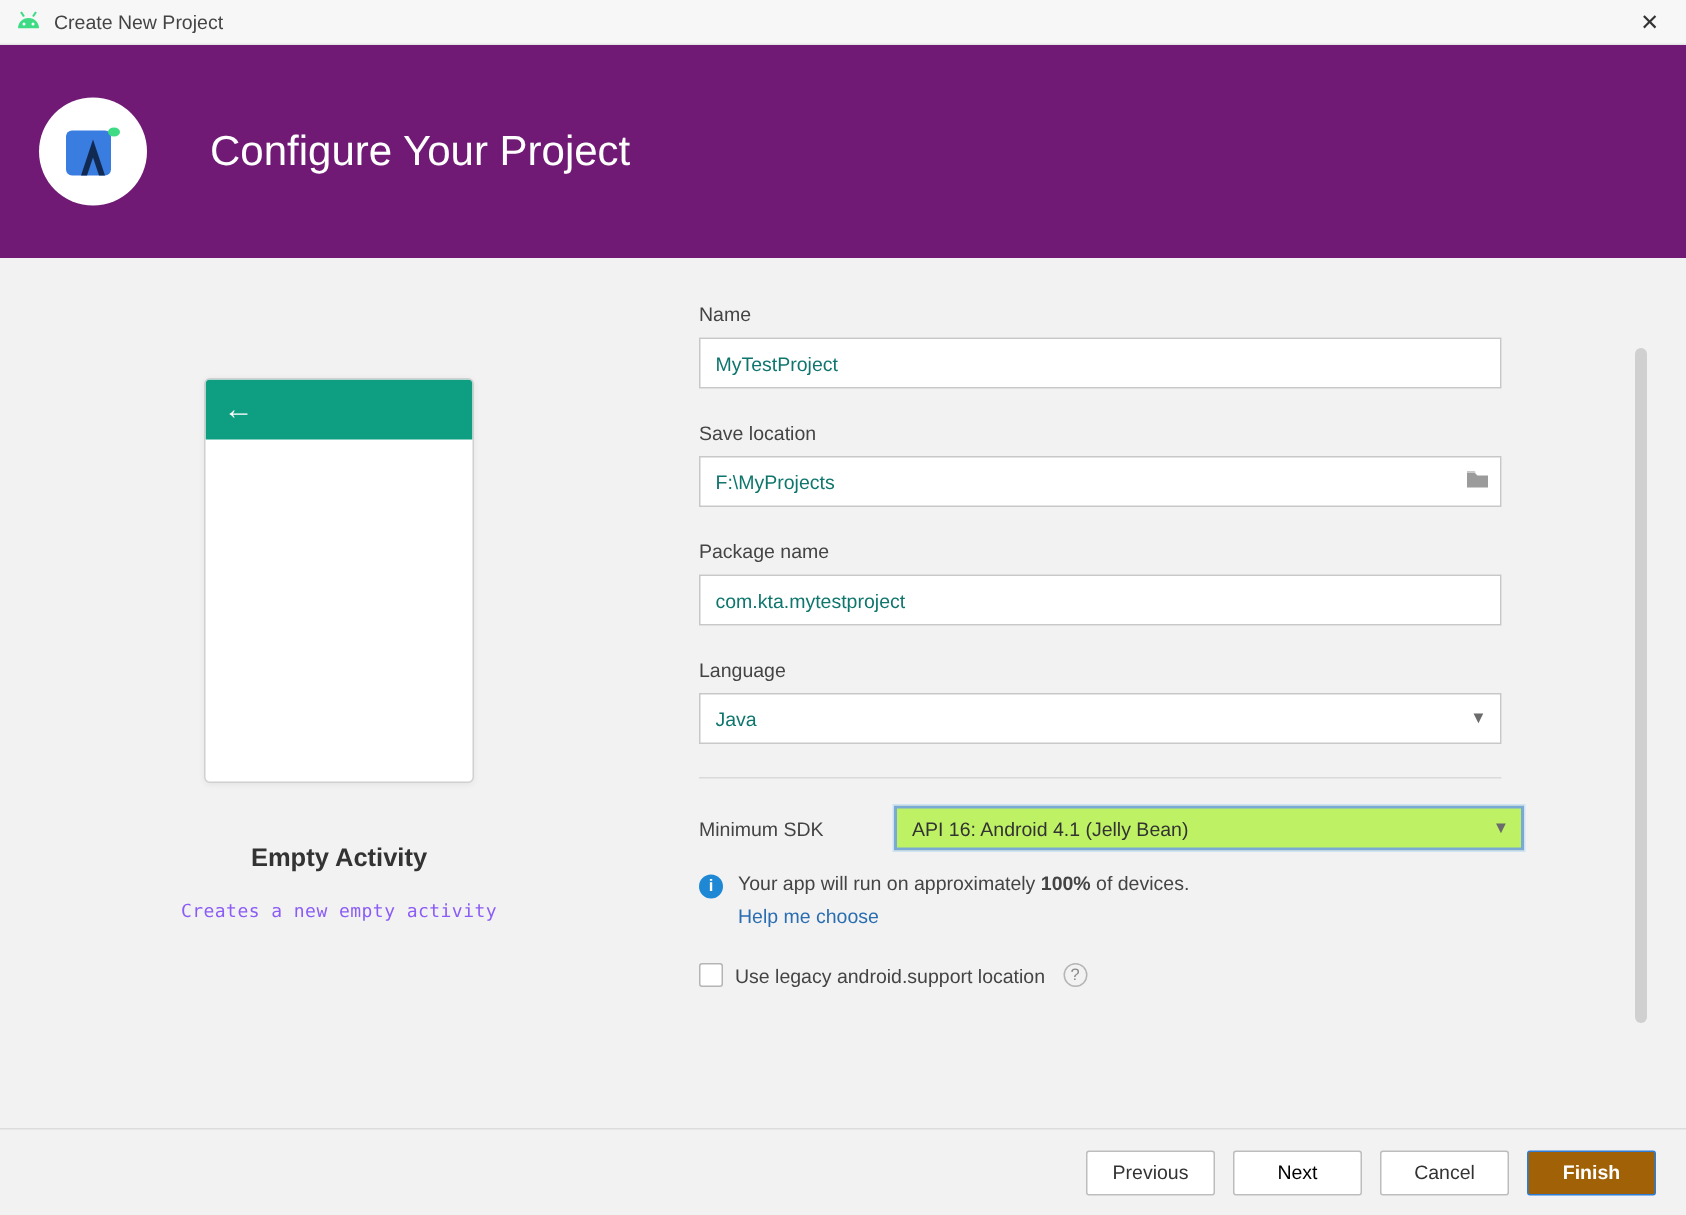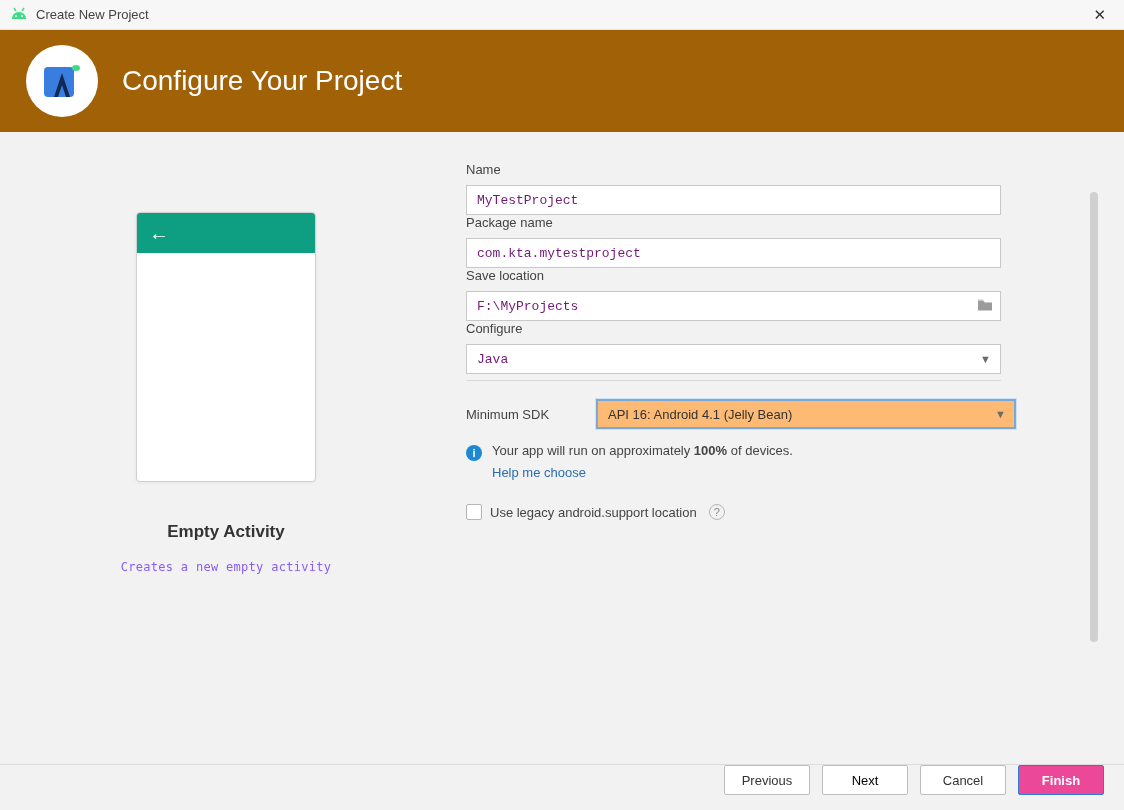--- a/index.html
+++ b/index.html
@@ -2,59 +2,59 @@
 <html><head>
 <meta charset="utf-8">
 <style>
   * { box-sizing: border-box; margin: 0; padding: 0; }
   html, body { width: 1124px; height: 810px; font-family: "Segoe UI", Arial, sans-serif; font-size: 13px; background:#f2f2f2; }
   .window { width:1124px; height:810px; display:flex; flex-direction:column; }
   .titlebar { height:30px; display:flex; align-items:center; justify-content:space-between; padding:0 10px; background:#f7f7f7; border-bottom:1px solid #e5e5e5;}
   .titlebar-left { display:flex; align-items:center; gap:8px;}
   .titlebar-title { color:#444; font-size:13px;}
   .close-x { font-size:15px; color:#333; padding:4px 8px; cursor:pointer;}
-  .header { height:102px; background:#a16207; display:flex; align-items:center; padding-left:26px; gap:24px;}
+  .header { height:142px; background:#701a75; display:flex; align-items:center; padding-left:26px; gap:42px;}
   .header-icon { width:72px; height:72px; border-radius:50%; background:#fff; display:flex; align-items:center; justify-content:center;}
   .header-title { color:#fff; font-size:28px; font-weight:400;}
   .body { flex:1; display:flex; padding: 30px 26px 10px 26px; gap:40px; overflow:hidden;}
   .preview-pane { width:400px; display:flex; flex-direction:column; align-items:center; padding-top:50px;}
   .phone { width:180px; height:270px; border:1px solid #d0d0d0; border-radius:4px; background:#fff; box-shadow:0 1px 4px rgba(0,0,0,.06); overflow:hidden; margin-bottom:40px;}
   .phone-topbar { height:40px; background:#0e9e82; display:flex; align-items:center; padding-left:12px;}
   .arrow-back { color:#fff; font-size:20px; line-height:1;}
   .preview-title { font-size:17px; color:#333; margin-bottom:18px;font-weight:bold;}
   .preview-desc { font-size:12px; color:#8b5cf6; font-family:monospace; letter-spacing:.3px;}
   .form-pane { flex:1; padding-top:0;}
-  .field { }
+  .field { margin-bottom:22px;}
   .field-label { display:block; color:#444; font-size:13px; margin-bottom:8px;}
-  .text-input, .select-input { width:535px; height:30px; border:1px solid #c8c8c8; background:#fff; padding:0 10px; font-size:13px; color:#701a75; outline:none;font-family:Liberation Mono, monospace;}
+  .text-input, .select-input { width:535px; height:30px; border:1px solid #c8c8c8; background:#fff; padding:16px 10px; font-size:13px; color:#0f766e; outline:none;}
   .input-with-icon { position:relative; width:535px;}
   .input-with-icon .text-input { padding-right:34px;}
   .folder-icon { position:absolute; right:8px; top:50%; transform:translateY(-50%); color:#9b9b9b; font-size:15px; cursor:pointer;}
   .select-wrap { position:relative; width:535px;}
   .select-wrap .select-input { appearance:none; -webkit-appearance:none; padding-right:28px; cursor:pointer;}
   .select-caret { position:absolute; right:10px; top:50%; transform:translateY(-50%); pointer-events:none; color:#6b6b6b; font-size:11px;}
   .divider { border:none; border-top:1px solid #d9d9d9; margin:6px 0 18px 0; width:535px;}
   .sdk-row { display:flex; align-items:center; gap:34px;}
   .sdk-label { color:#444; font-size:13px; width:96px;}
   .sdk-select-wrap { position:relative; flex:0 0 420px;}
-  .sdk-select { width:420px; height:30px; border:2px solid #7aa9d6; outline:1px solid #cfe2f4; background:#fdba74; padding:0 28px 0 10px; font-size:13px; color:#333; appearance:none; -webkit-appearance:none; cursor:pointer;}
+  .sdk-select { width:420px; height:30px; border:2px solid #7aa9d6; outline:1px solid #cfe2f4; background:#bef264; padding:0 28px 0 10px; font-size:13px; color:#333; appearance:none; -webkit-appearance:none; cursor:pointer;}
   .info-line { display:flex; align-items:flex-start; gap:10px; margin-top:14px;}
   .info-icon { width:16px; height:16px; border-radius:50%; background:#1e88d4; color:#fff; font-size:11px; font-weight:bold; display:flex; align-items:center; justify-content:center; margin-top:2px;}
   .info-text { font-size:13px; color:#444;}
   .help-link { display:block; color:#2a6db0; font-size:13px; margin-top:4px; margin-left:26px; cursor:pointer;}
   .legacy-row { display:flex; align-items:center; gap:8px; margin-top:24px;}
   .check { width:16px; height:16px; border:1px solid #b5b5b5; background:#fff; cursor:pointer; appearance:none; border-radius:2px;}
   .legacy-label { font-size:13px; color:#444;}
   .q-icon { width:16px; height:16px; border-radius:50%; border:1px solid #b5b5b5; color:#8a8a8a; font-size:11px; display:flex; align-items:center; justify-content:center; cursor:pointer; margin-left:4px;}
   .scroll-col { display:flex; flex-direction:column; align-items:flex-end; padding-top:30px;}
   .scroll-thumb { width:8px; height:450px; background:#d0d0d0; border-radius:4px;}
-  .footer { height:46px; border-top:1px solid #dcdcdc; display:flex; align-items:flex-start; justify-content:flex-end; gap:12px; padding:0 20px; background:#f2f2f2;}
+  .footer { height:58px; border-top:1px solid #dcdcdc; display:flex; align-items:center; justify-content:flex-end; gap:12px; padding:0 20px; background:#f2f2f2;}
   .btn { min-width:86px; height:30px; border:1px solid #bdbdbd; background:#fff; border-radius:2px; font-size:13px; color:#333; cursor:pointer; padding:0 14px;}
   .btn:disabled { color:#000000; cursor:default;}
-  .btn-primary { background:#ec4899; border-color:#2e7cd6; color:#fff; font-weight:600;}
+  .btn-primary { background:#a16207; border-color:#2e7cd6; color:#fff; font-weight:600;}
   .android-mini { display:inline-block;}
 </style>
 </head>
 <body>
 
 <div class="window">
   <div class="titlebar">
     <div class="titlebar-left">
       <span class="android-mini">
         <svg width="18" height="12" viewBox="0 0 18 12">
@@ -93,39 +93,39 @@
     </div>
 
     <div class="form-pane">
 
       <div class="field">
         <label class="field-label">Name</label>
         <input type="text" class="text-input" value="MyTestProject" style="">
       </div>
 
       <div class="field">
-        <label class="field-label">Package name</label>
-        <input type="text" class="text-input" value="com.kta.mytestproject" style="">
-      </div>
-
-      <div class="field">
         <label class="field-label">Save location</label>
         <div class="input-with-icon">
           <input type="text" class="text-input" value="F:\MyProjects" style="">
           <span class="folder-icon">
             <svg width="16" height="14" viewBox="0 0 16 14">
                 <path fill="#9b9b9b" d="M1 3h5l2 2h7v8H1z"></path>
                 <path fill="#c8c8c8" d="M1 2h5l1 1H1z"></path>
               </svg>
           </span>
         </div>
       </div>
 
       <div class="field">
-        <label class="field-label">Configure</label>
+        <label class="field-label">Package name</label>
+        <input type="text" class="text-input" value="com.kta.mytestproject" style="">
+      </div>
+
+      <div class="field">
+        <label class="field-label">Language</label>
         <div class="select-wrap">
           <input readonly="" class="select-input" value="Java" style="">
           <span class="select-caret">▼</span>
         </div>
       </div>
 
       <hr class="divider">
 
       <div class="sdk-row">
         <span class="sdk-label">Minimum SDK</span>

